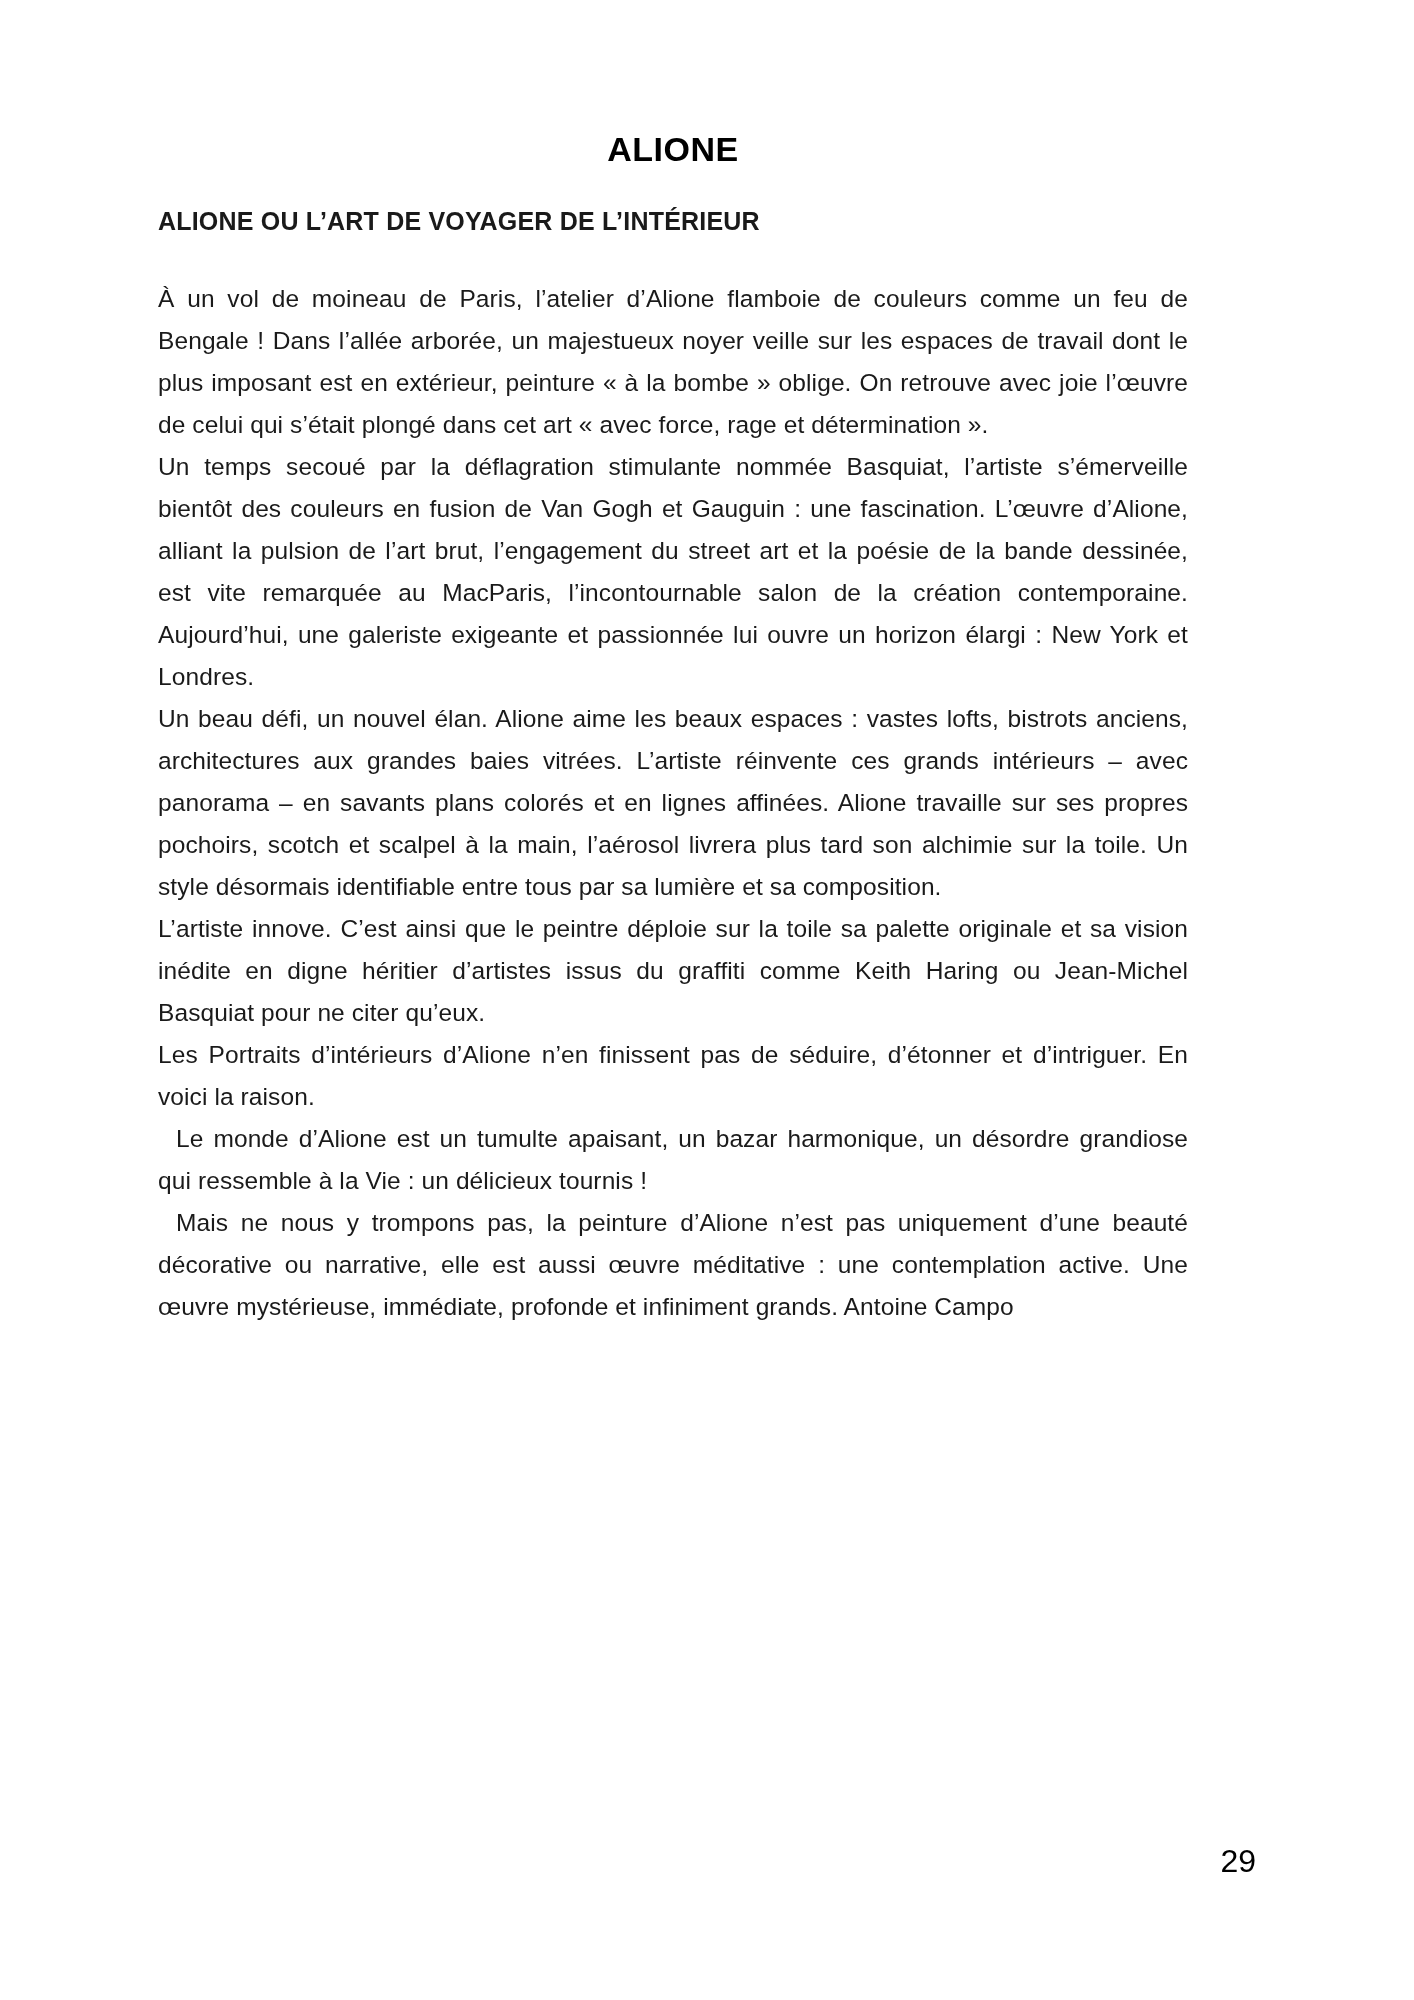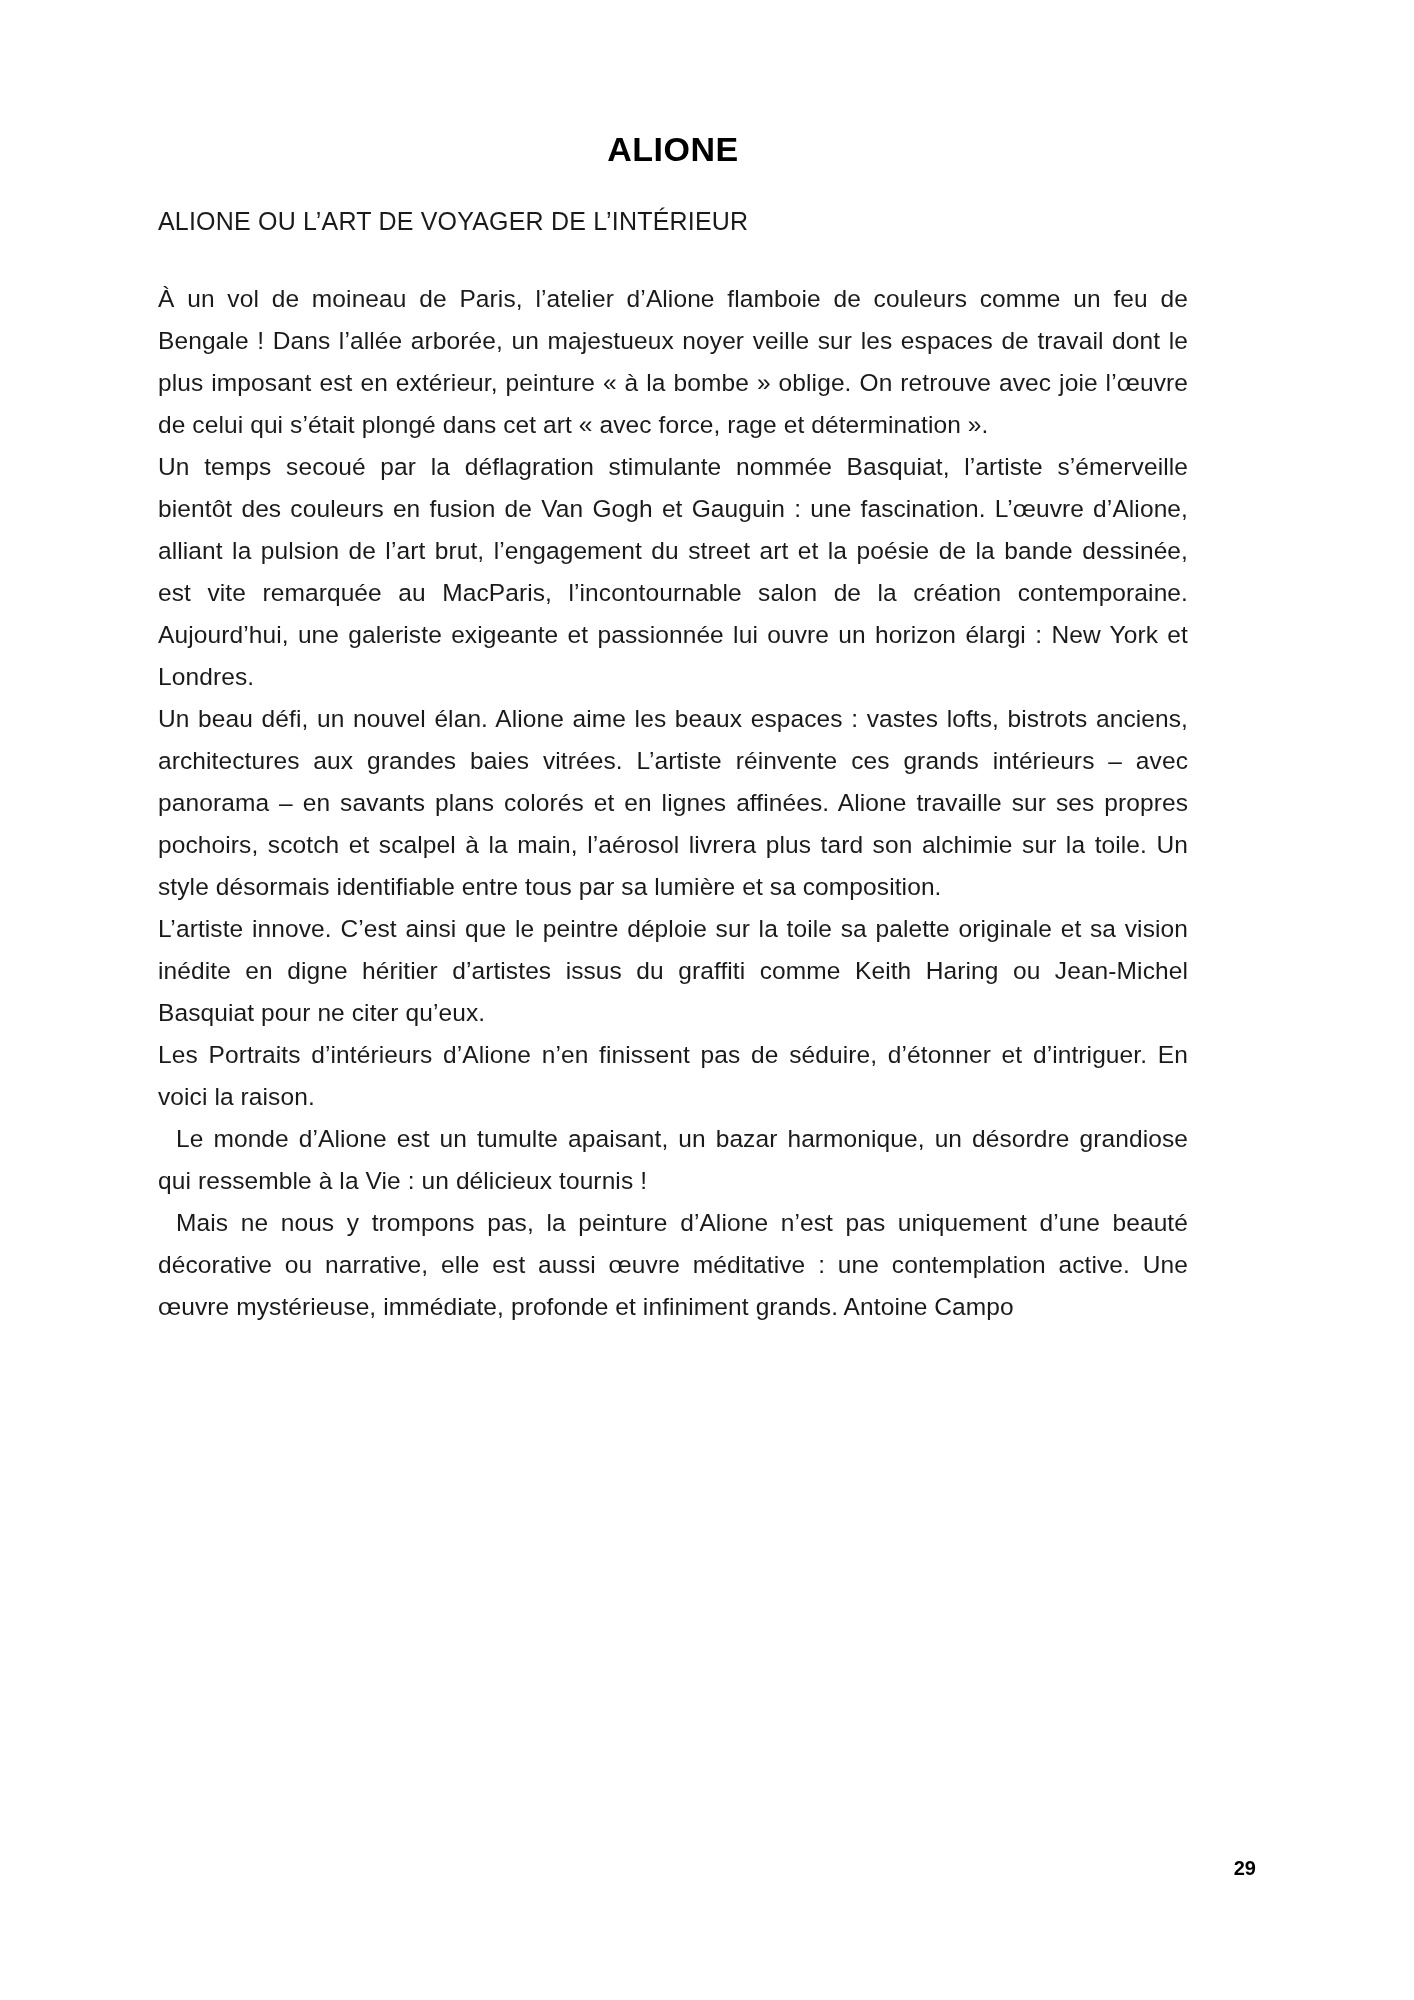--- a/index.html
+++ b/index.html
@@ -33,21 +33,21 @@
   .doc-title {
     text-align: center;
     font-size: 34px;
     font-weight: bold;
     letter-spacing: 0.5px;
     margin: 0 0 38px 0;
     color: #000000;
   }
   .doc-subtitle {
     font-size: 25px;
-    font-weight: normal;
+    font-weight: bold;
     letter-spacing: 0.2px;
     margin: 0 0 42px 0;
     color: #1a1a1a;
   }
   p.body-para {
     font-size: 24.5px;
     line-height: 42px;
     text-align: justify;
     margin: 0 0 0 0;
     color: #1a1a1a;
@@ -55,22 +55,22 @@
   }
   p.body-para.gap-after {
   }
   p.body-para.indent {
     text-indent: 18px;
   }
   .page-number {
     position: absolute;
     right: 158px;
     bottom: 120px;
-    font-size: 20px;
-    font-weight: bold;
+    font-size: 32px;
+    font-weight: normal;
     color: #000000;
   }
 </style>
 </head>
 <body>
 
 <div class="page">
 
   <div class="content">
 

